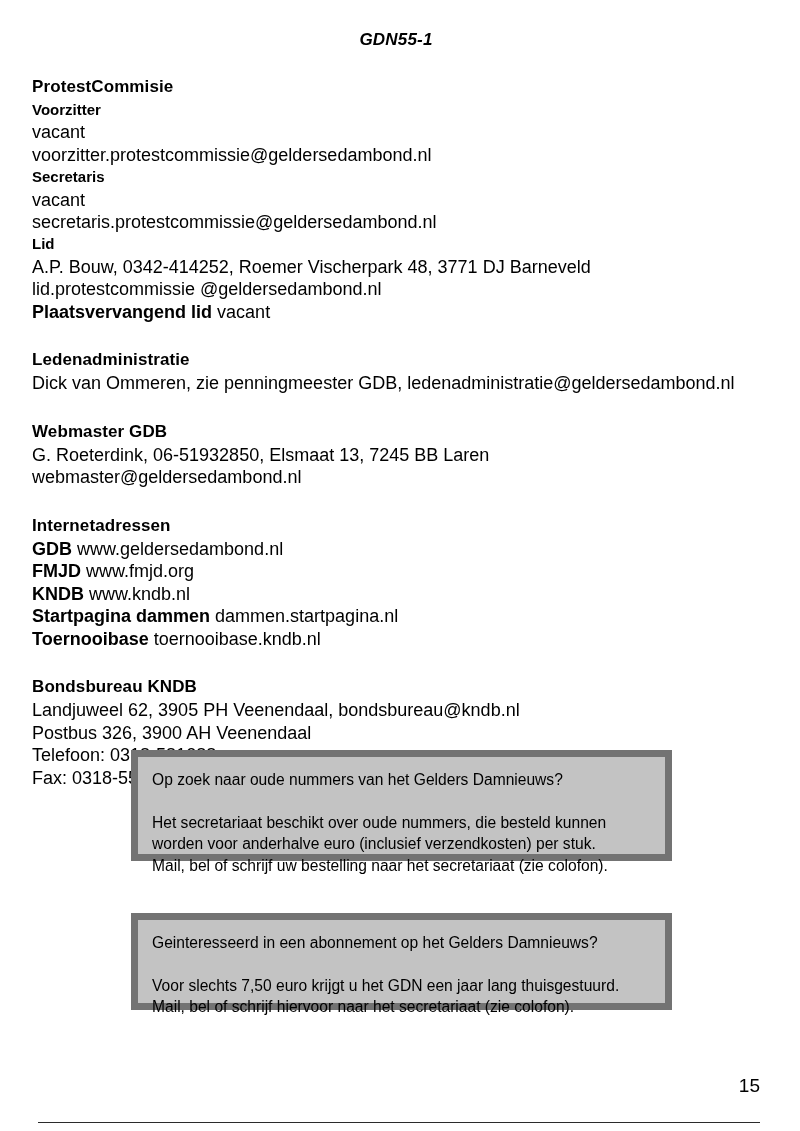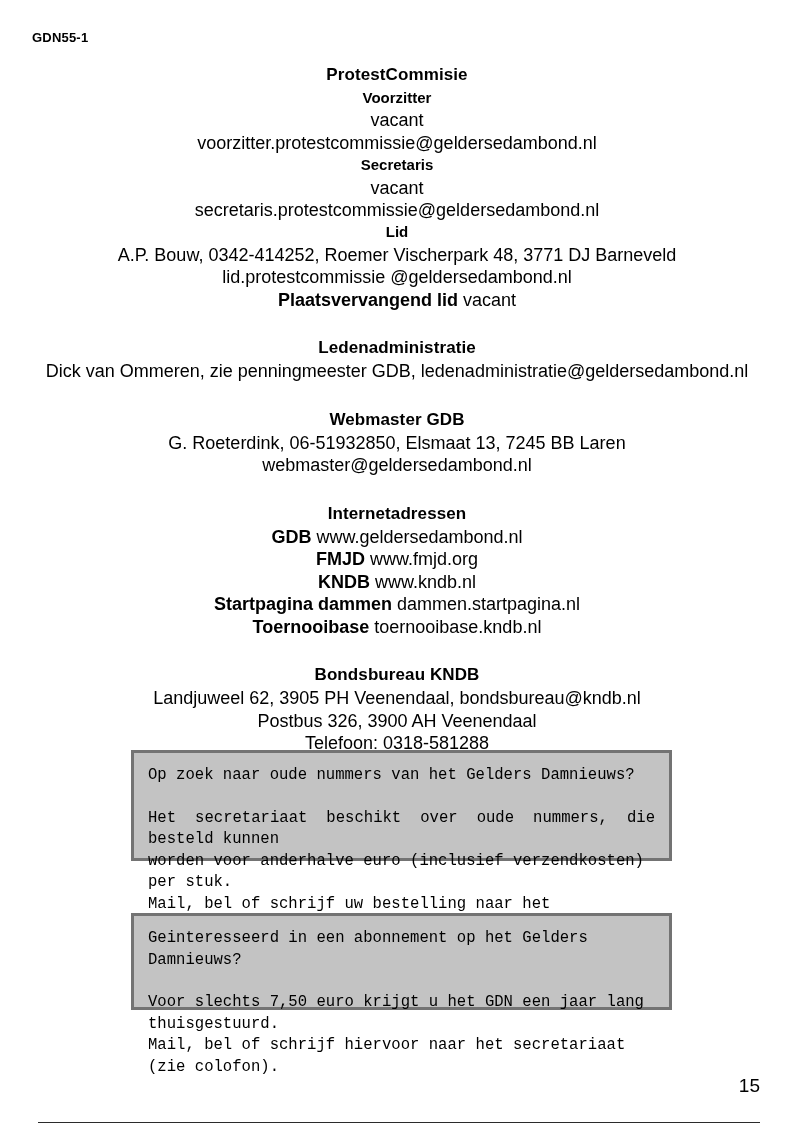--- a/index.html
+++ b/index.html
@@ -20,37 +20,37 @@
     position: absolute;
     inset: 0;
   }
 
   
   .page-header {
     position: absolute;
     top: 30px;
     left: 32px;
     right: 40px;
-    text-align: left;
-    font-size: 13px;
+    text-align: center;
+    font-size: 17px;
     font-weight: bold;
     letter-spacing: 0.2px;
+    font-style: italic;
   }
 
   
   .content {
     position: absolute;
     top: 60px;
     left: 32px;
     width: 730px;
   }
 
   .section {
-    margin: 4px 0 0 0;
-    text-align: center;
+    margin: 16px 0 0 0;
   }
 
   .section + .section {
     margin-top: 26px;
   }
 
   .sec-title {
     font-size: 17px;
     font-weight: bold;
     line-height: 22px;
@@ -78,24 +78,23 @@
   }
 
   
   #protestcommisie .line,
   #protestcommisie .sub-title { line-height: 22.4px; }
 
   
   .callout {
     position: absolute;
     background: #c3c3c3;
-    border: 3px solid #737373;
+    border: 7px solid #737373;
     box-sizing: border-box;
     padding: 12px 14px 4px 14px;
-    font-family: Liberation Mono, monospace;
   }
 
   #callout-oude-nummers {
     left: 131px;
     top: 750px;
     width: 541px;
     height: 111px;
   }
 
   #callout-abonnement {

